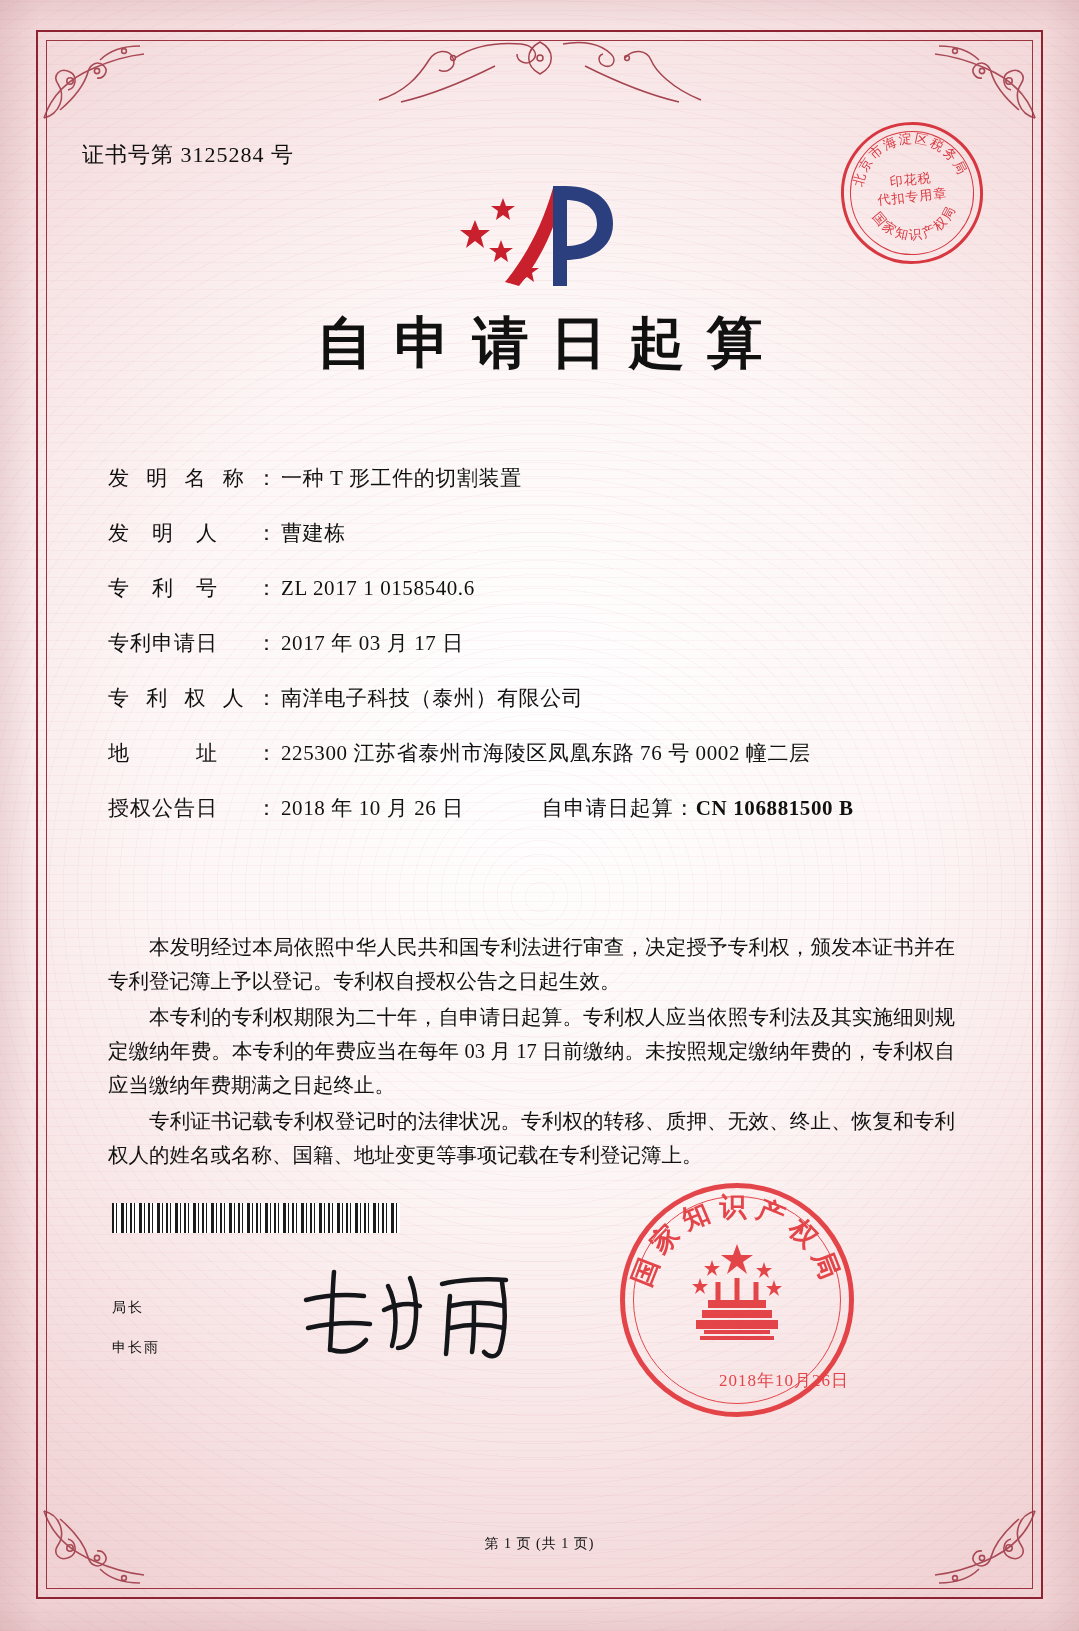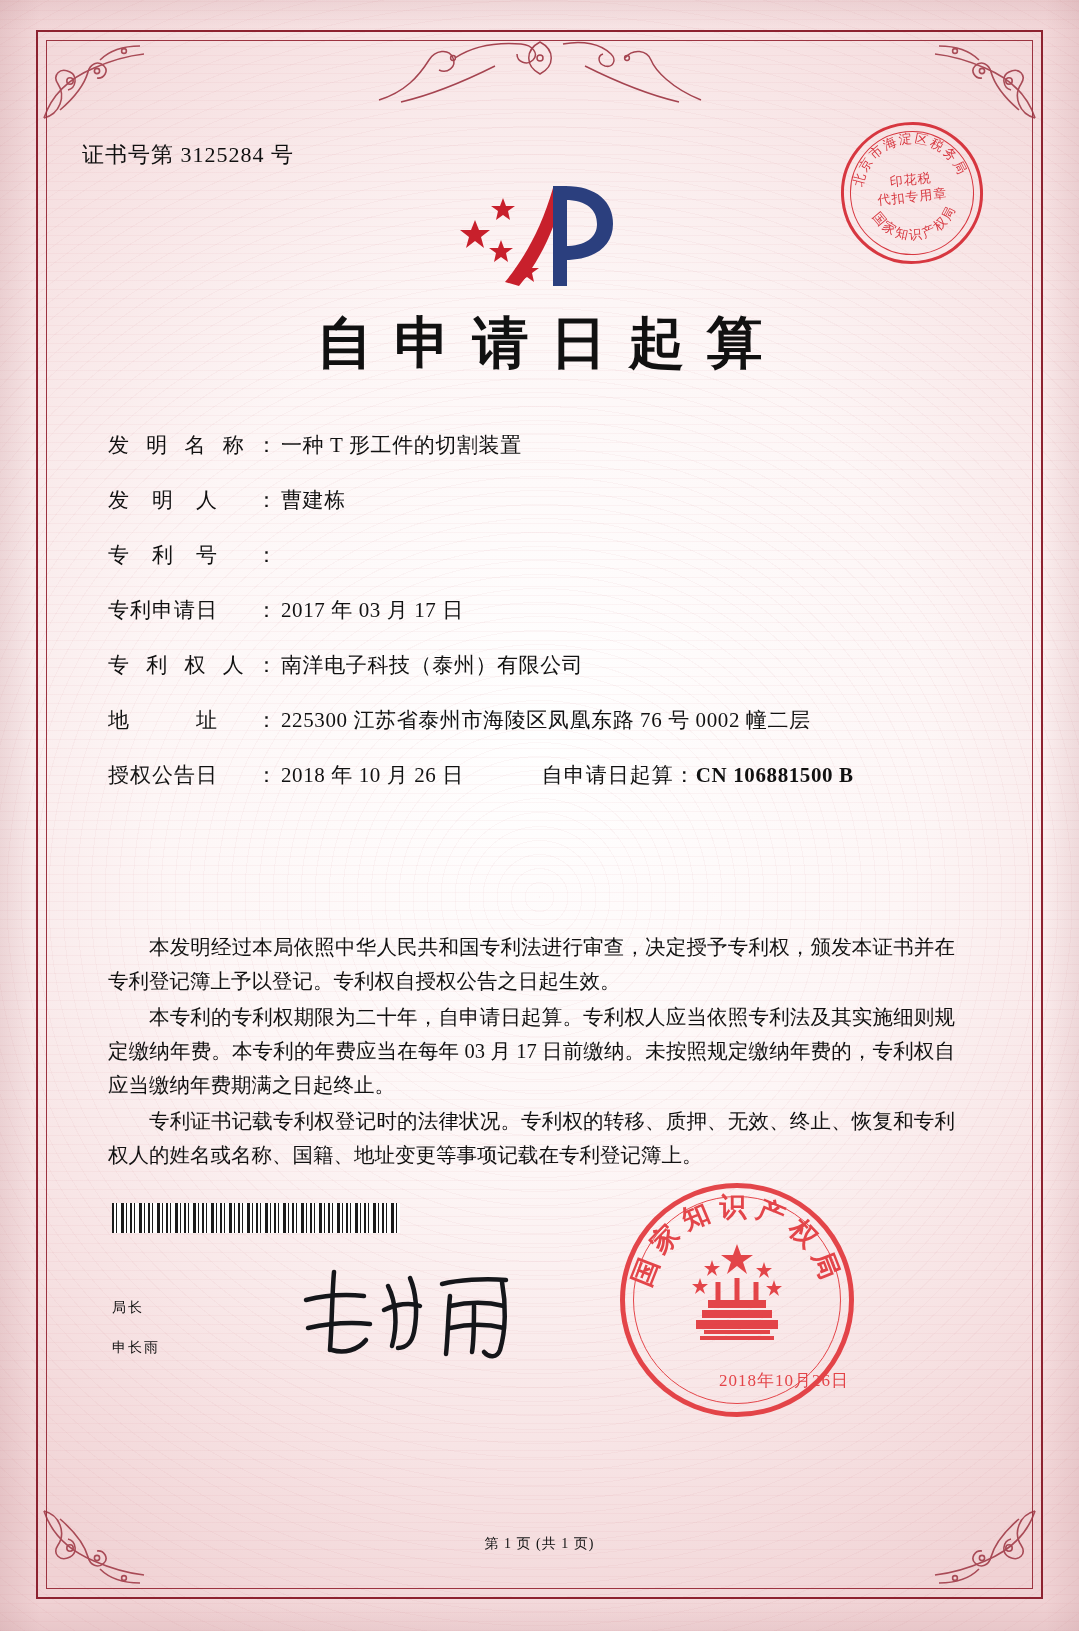--- a/index.html
+++ b/index.html
@@ -149,21 +149,21 @@
     letter-spacing: 22px;
     text-indent: 22px;
     color: #111111;
     font-family: "Liberation Serif", serif;
   }
 
   
   #fields {
     position: absolute;
     left: 108px;
-    top: 432px;
+    top: 465px;
     width: 860px;
   }
   .field-row {
     display: flex;
     align-items: baseline;
     margin-bottom: 29px;
     font-size: 21px;
     color: #111111;
     line-height: 26px;
   }
@@ -440,20 +440,21 @@
 
     <div class="field-row">
       <span class="field-label tight">发　明　人</span>
       <span class="field-colon">：</span>
       <span class="field-value">曹建栋</span>
     </div>
 
     <div class="field-row">
       <span class="field-label tight">专　利　号</span>
       <span class="field-colon">：</span>
+      <span class="field-value">ZL 2017 1 0158540.6</span>
     </div>
 
     <div class="field-row">
       <span class="field-label tight">专利申请日</span>
       <span class="field-colon">：</span>
       <span class="field-value">2017 年 03 月 17 日</span>
     </div>
 
     <div class="field-row">
       <span class="field-label">专 利 权 人</span>

